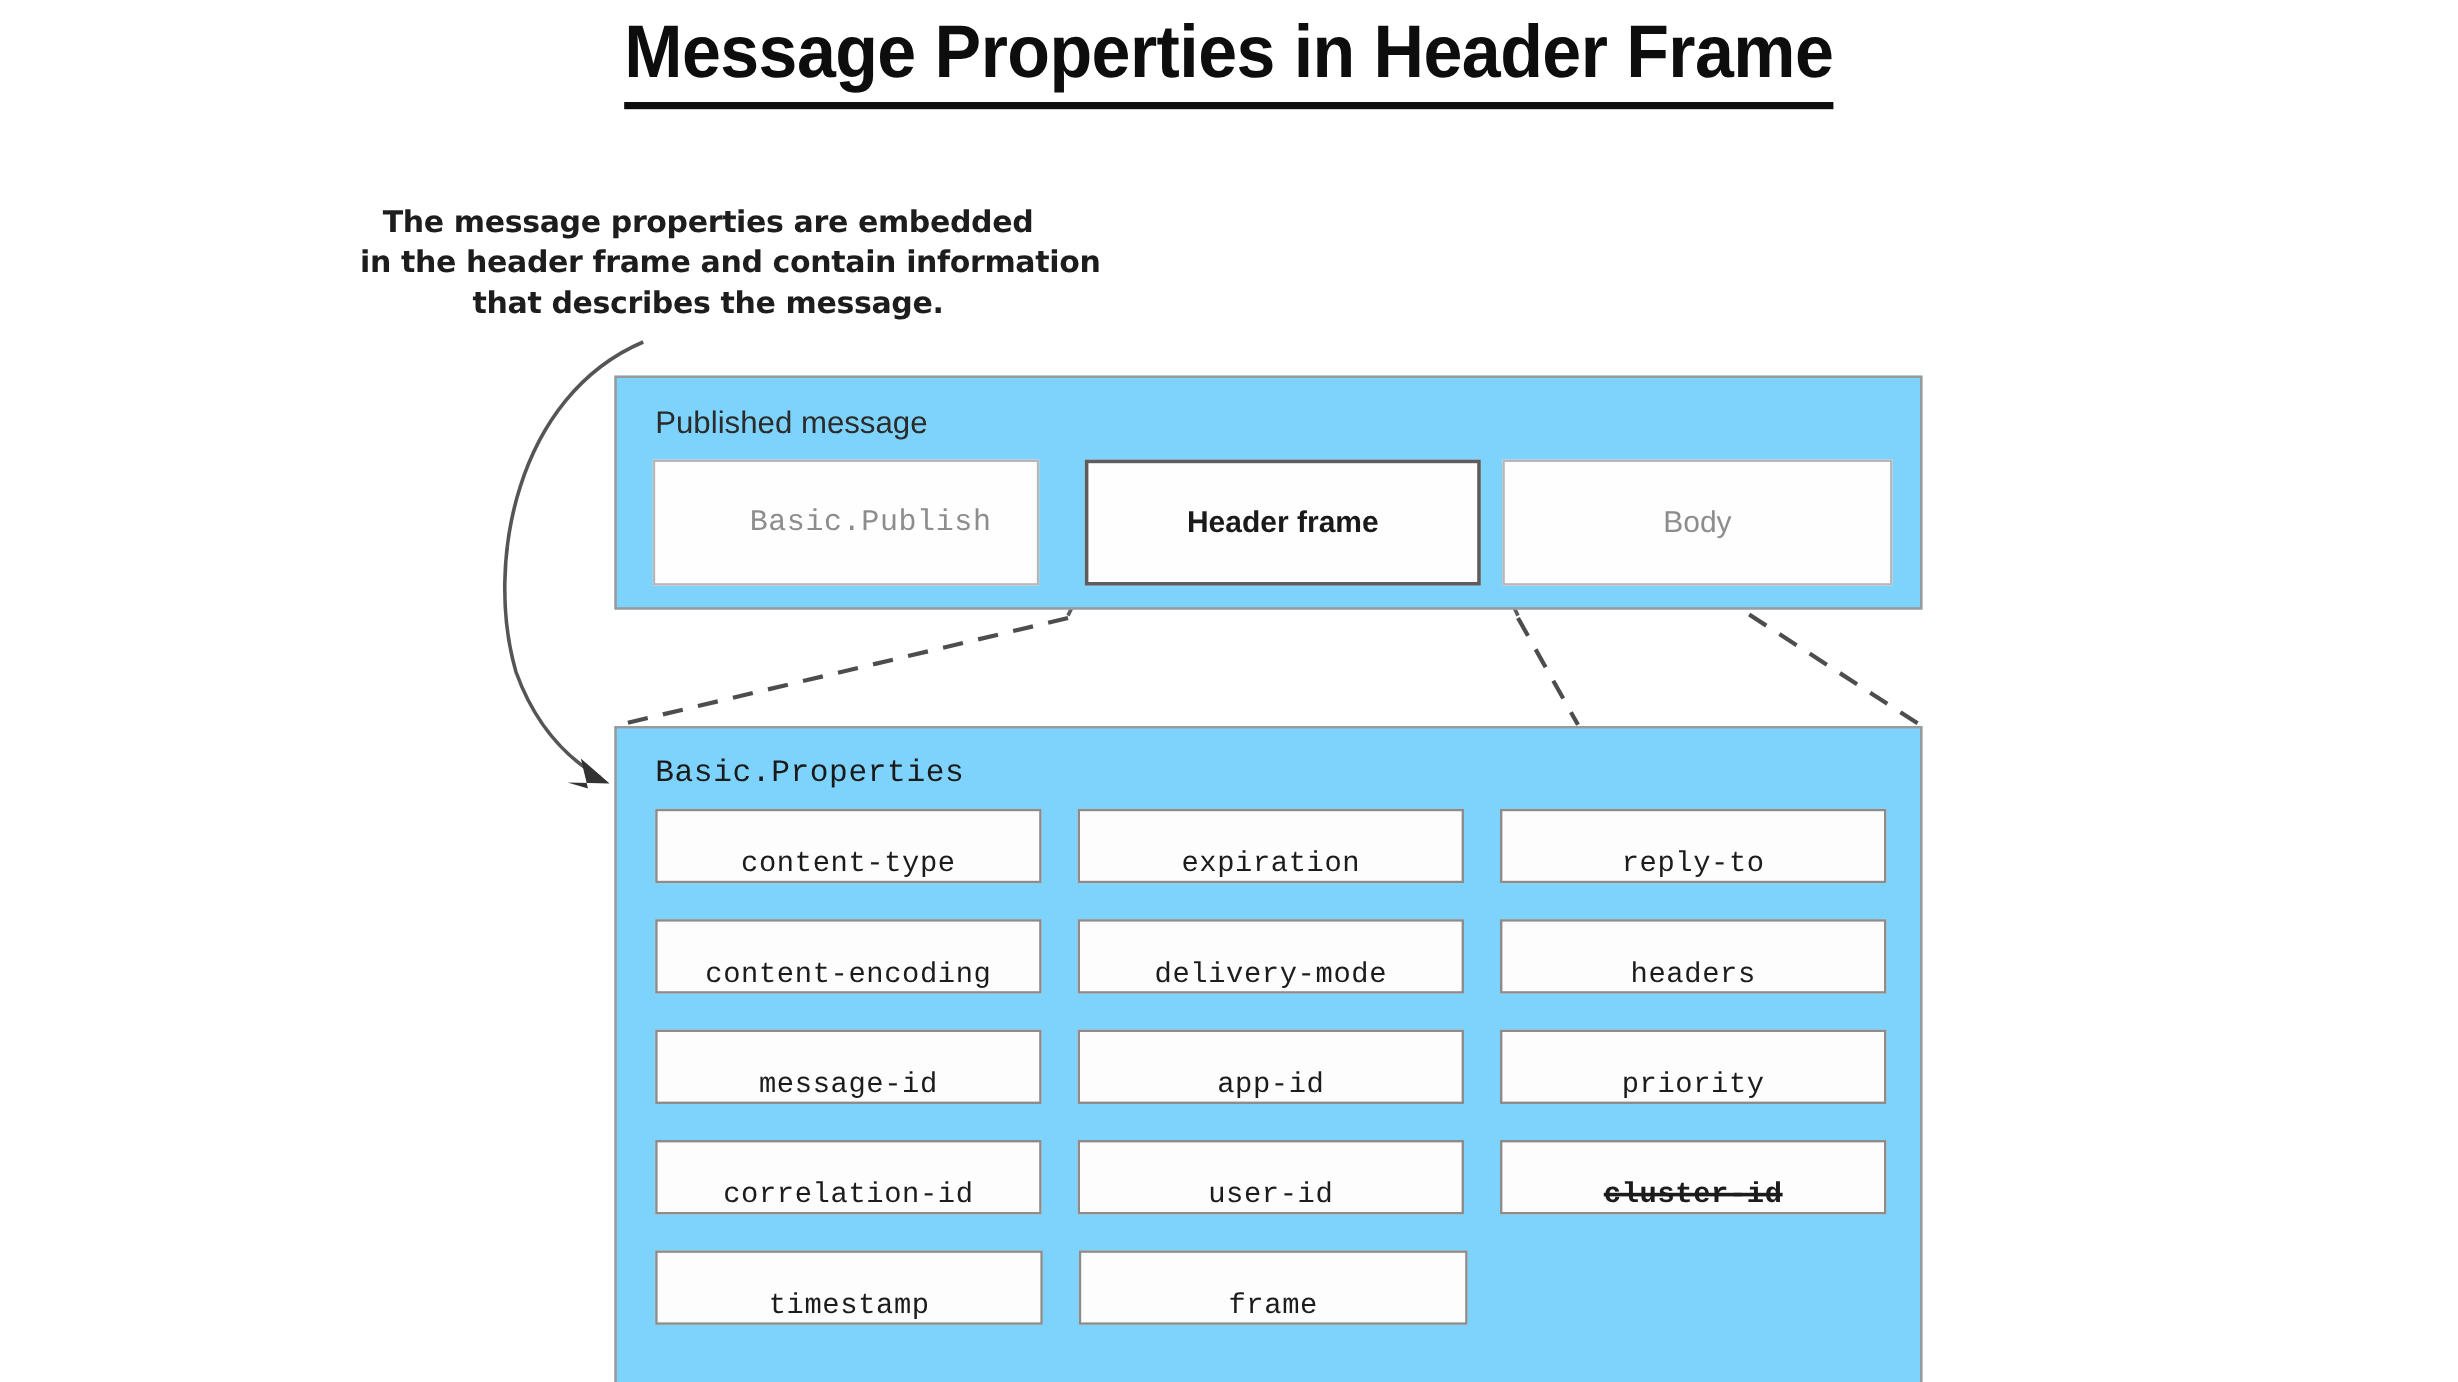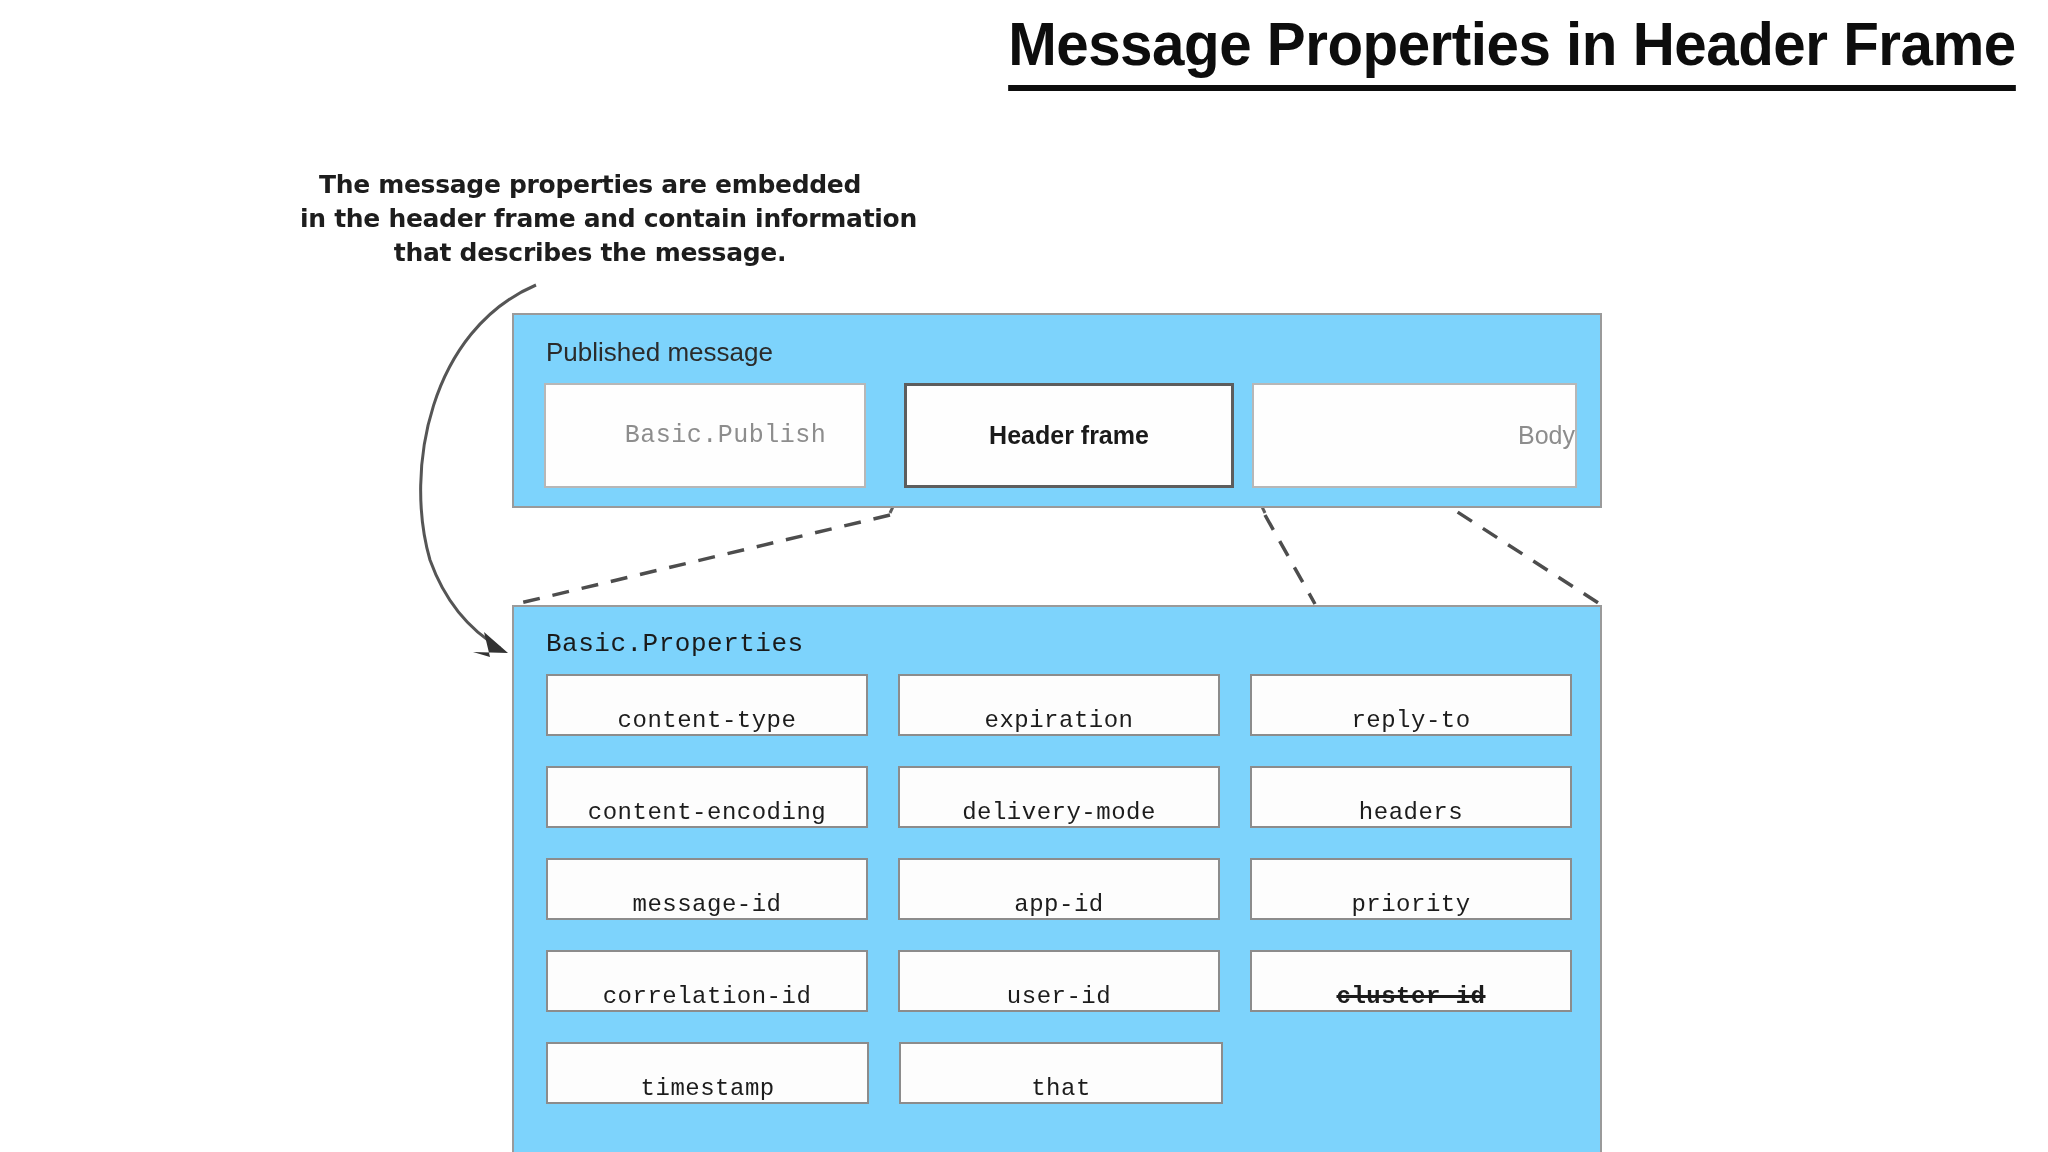--- a/index.html
+++ b/index.html
@@ -15,21 +15,21 @@
     font-family: "Liberation Sans", sans-serif;
     color: #1a1a1a;
   }
 
   
   #slide-title {
     position: absolute;
     top: 8px;
     left: 0;
     width: 2048px;
-    text-align: right;
+    text-align: center;
     font-family: "Liberation Sans", sans-serif;
     font-size: 62px;
     font-weight: bold;
     letter-spacing: -0.5px;
     color: #0d0d0d;
     white-space: nowrap;
   }
   #slide-title .title-inner {
     display: inline-block;
     border-bottom: 6px solid #0d0d0d;
@@ -128,21 +128,21 @@
   }
   .frame-box.emphasis {
     border: 3px solid #5d5d5d;
     color: #1a1a1a;
     font-weight: bold;
     z-index: 4;
     justify-content: center;
   }
   #frame-basic-publish { left: 30px;  width: 322px; }
   #frame-header-frame  { left: 222px; width: 330px; left: 390px; }
-  #frame-body          { left: 738px; width: 325px; justify-content: flex-end; }
+  #frame-body          { left: 738px; width: 325px; }
 
   
   #property-grid {
     position: absolute;
     left: 32px;
     top: 67px;
     width: 1026px;
   }
   .prop-row {
     display: flex;
@@ -281,21 +281,21 @@
         <div class="prop-cell deprecated">
           <span>cluster-id</span>
         </div>
       </div>
 
       <div class="prop-row">
         <div class="prop-cell">
           <span>timestamp</span>
         </div>
         <div class="prop-cell">
-          <span>that</span>
+          <span>frame</span>
         </div>
         <div class="prop-cell empty">
           <span></span>
         </div>
       </div>
 
     </div>
   </div>
 
 </div>

